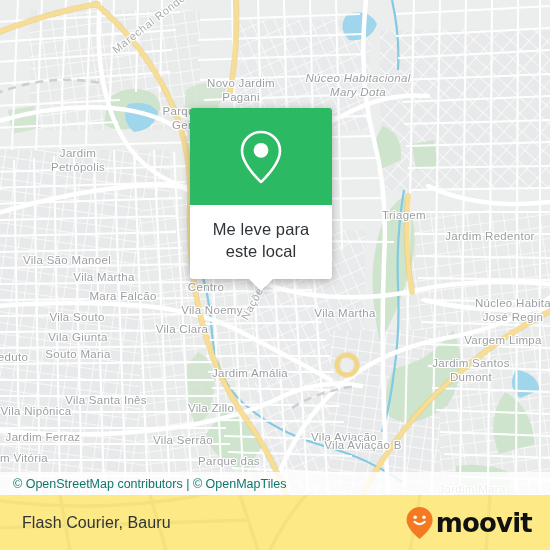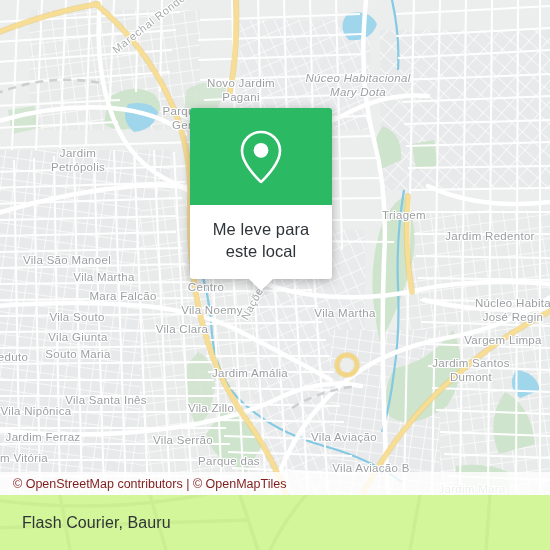--- a/index.html
+++ b/index.html
@@ -120,33 +120,33 @@
     width: 550px;
     height: 23px;
     display: flex;
     align-items: center;
     background: rgba(255,255,255,0.82);
     z-index: 30;
   }
   .attribution-text {
     font-family: "Liberation Sans", sans-serif;
     font-size: 12.5px;
-    color: #7f1d1d;
+    color: #0f766e;
     padding-left: 13px;
     white-space: pre;
   }
 
   
   .footer {
     position: absolute;
     left: 0;
     top: 495px;
     width: 550px;
     height: 55px;
-    background: #bef264;
+    background: #fde047;
     overflow: hidden;
   }
   .footer-map-bg {
     position: absolute;
     left: 0;
     top: -495px;
     opacity: 0.35;
   }
   .footer-inner {
     position: absolute;
@@ -434,21 +434,21 @@
         <div class="map-label" style="left: 471px; top: 370px;">Jardim Santos
 Dumont</div>
         <div class="map-label" style="left: 250px; top: 373px;">Jardim Amália</div>
         <div class="map-label" style="left: 106px; top: 390px; margin-top: 10px;">Vila Santa Inês</div>
         <div class="map-label" style="left: 211px; top: 408px;">Vila Zillo</div>
         <div class="map-label" style="left: 36px; top: 411px;">Vila Nipônica</div>
         <div class="map-label" style="left: 344px; top: 437px;">Vila Aviação</div>
         <div class="map-label" style="left: 183px; top: 440px;">Vila Serrão</div>
         <div class="map-label" style="left: 43px; top: 437px;">Jardim Ferraz</div>
         <div class="map-label" style="left: 229px; top: 461px;">Parque das</div>
-        <div class="map-label" style="left: 363px; top: 468px; margin-left: 8px;">Vila Aviação B</div>
+        <div class="map-label" style="left: 363px; top: 445px;">Vila Aviação B</div>
         <div class="map-label" style="left: 24px; top: 458px; text-align: center;">m Vitória</div>
         <div class="map-label" style="left: 472px; top: 489px;">Jardim Mara</div>
       </div>
 
     <div class="popup">
       <div class="popup-head">
         <svg class="popup-pin" width="46" height="56" viewBox="0 0 46 56">
           <path d="M23 3 C12.5 3 4 11.4 4 21.8 C4 33.6 18 48.2 22.2 52.4 C22.6 52.8 23.4 52.8 23.8 52.4 C28 48.2 42 33.6 42 21.8 C42 11.4 33.5 3 23 3 Z" fill="none" stroke="#ffffff" stroke-width="2.6" stroke-linejoin="round"></path>
           <circle cx="23" cy="21.3" r="7.4" fill="#ffffff"></circle>
         </svg>
@@ -473,16 +473,25 @@
         <path d="M60 495 L70 550"></path>
           <path d="M150 495 L166 550"></path>
         <path d="M240 495 L258 550"></path>
           <path d="M420 495 L410 550"></path>
         <path d="M490 495 L486 550"></path>
         <path d="M-5 528 L250 520"></path>
       </g>
     </svg>
     <div class="footer-inner">
       <div class="footer-title">Flash Courier, Bauru</div>
+      <div class="moovit-logo">
+        <svg width="30" height="34" viewBox="0 0 30 34">
+          <path d="M14.6 1 C7.4 1 1.6 6.8 1.6 14 C1.6 22.6 12.6 31.2 13.9 32.4 C14.3 32.8 14.9 32.8 15.3 32.4 C16.6 31.2 27.6 22.6 27.6 14 C27.6 6.8 21.8 1 14.6 1 Z" fill="#f47920"></path>
+          <circle cx="10.2" cy="11.2" r="1.7" fill="#ffffff"></circle>
+          <circle cx="19.0" cy="11.2" r="1.7" fill="#ffffff"></circle>
+          <path d="M9.4 15.8 q5.2 4.6 10.4 0" fill="none" stroke="#ffffff" stroke-width="2" stroke-linecap="round"></path>
+        </svg>
+        <div class="moovit-word">moovit</div>
+      </div>
     </div>
   </div>
 
 </div>
 
 </body></html>

